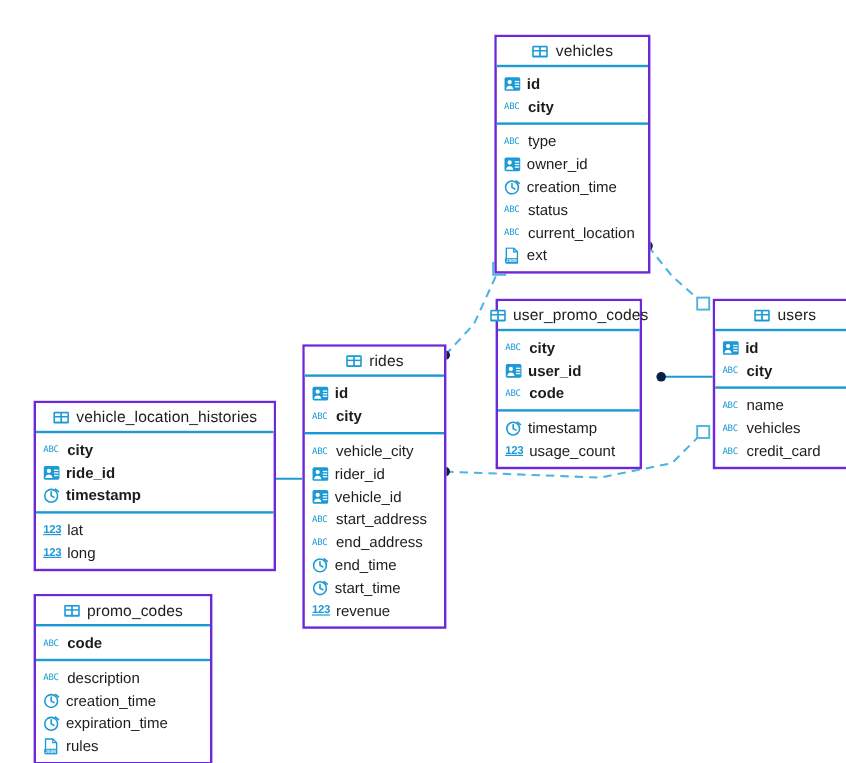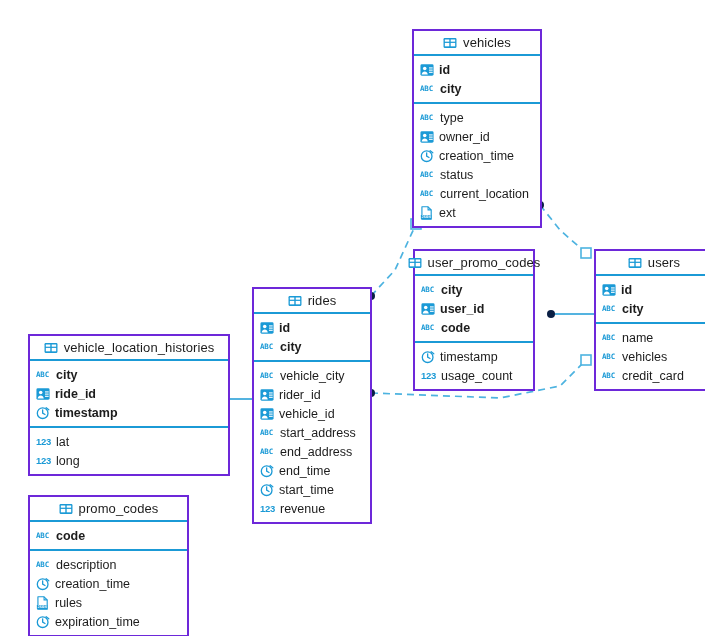--- a/index.html
+++ b/index.html
@@ -51,27 +51,27 @@
   }
   .col-name{font-size:12.5px;color:#1c1c1c;}
   .col-row.pk .col-name{font-weight:bold;}
 
   
   .ic{width:14px;height:14px;flex:0 0 14px;display:block;}
   .ic-abc{
     width:15px;flex:0 0 15px;height:11px;
     display:flex;align-items:center;justify-content:flex-start;
     font-family:"DejaVu Sans Mono","Liberation Mono",monospace;
-    font-size:7.5px;font-weight:bold;color:#1b9ad6;letter-spacing:-0.2px;
+    font-size:7.5px;font-weight:normal;color:#1b9ad6;letter-spacing:-0.2px;
   }
   .ic-123{
     width:15px;flex:0 0 15px;height:12px;
     display:flex;align-items:center;justify-content:flex-start;
     font-family:"Liberation Sans","DejaVu Sans",sans-serif;
-    font-size:9.5px;font-weight:bold;color:#1b9ad6;letter-spacing:-0.3px;
+    font-size:9.5px;font-weight:bold;color:#1b9ad6;letter-spacing:-0.3px;text-decoration:underline;
   }
 </style>
 </head>
 <body>
 
 <div id="canvas">
   <svg id="wires" width="705" height="636" viewBox="0 0 705 636">
       <g>
         <path d="M 540 205 L 560 230 L 586 253" fill="none" stroke="#4db3e0" stroke-width="1.7" stroke-dasharray="7,5"></path>
         <circle cx="540" cy="205" r="4" fill="#0a1f44"></circle>
@@ -382,21 +382,21 @@
         <div class="col-row">
           <span class="ic-123">123</span>
           <span class="col-name">lat</span>
         </div>
         <div class="col-row">
           <span class="ic-123">123</span>
           <span class="col-name">long</span>
         </div>
       </div>
     </div>
-    <div class="table-box" style="left: 28px; top: 495px; width: 161px;">
+    <div class="table-box" style="left: 28px; top: 495px; width: 149px;">
       <div class="tbl-header">
         <svg class="ic" viewBox="0 0 16 16">
           <rect x="0.6" y="2.4" width="14.8" height="11.2" rx="1.2" fill="#1b9ad6"></rect>
           <rect x="2.1" y="4.0" width="5.1" height="2.5" fill="#ffffff"></rect>
           <rect x="8.8" y="4.0" width="5.1" height="2.5" fill="#ffffff"></rect>
           <rect x="2.1" y="7.9" width="5.1" height="3.9" fill="#ffffff"></rect>
           <rect x="8.8" y="7.9" width="5.1" height="3.9" fill="#ffffff"></rect>
         </svg>
         <span class="tbl-title">promo_codes</span>
       </div>
@@ -411,33 +411,33 @@
           <span class="ic-abc">ABC</span>
           <span class="col-name">description</span>
         </div>
         <div class="col-row">
           <svg class="ic" viewBox="0 0 16 16">
             <circle cx="7.6" cy="8.2" r="6.1" fill="none" stroke="#1b9ad6" stroke-width="1.5"></circle>
             <path d="M7.6 4.4 L7.6 8.2 L10.3 9.7" fill="none" stroke="#1b9ad6" stroke-width="1.5" stroke-linecap="round"></path>
             <path d="M11.6 1.9 L14.6 4.3" fill="none" stroke="#1b9ad6" stroke-width="1.5" stroke-linecap="round"></path>
           </svg>
           <span class="col-name">creation_time</span>
+        </div>
+        <div class="col-row">
+          <svg class="ic" viewBox="0 0 16 16">
+            <circle cx="7.6" cy="8.2" r="6.1" fill="none" stroke="#1b9ad6" stroke-width="1.5"></circle>
+            <path d="M7.6 4.4 L7.6 8.2 L10.3 9.7" fill="none" stroke="#1b9ad6" stroke-width="1.5" stroke-linecap="round"></path>
+            <path d="M11.6 1.9 L14.6 4.3" fill="none" stroke="#1b9ad6" stroke-width="1.5" stroke-linecap="round"></path>
+          </svg>
+          <span class="col-name">expiration_time</span>
         </div>
         <div class="col-row">
           <svg class="ic" viewBox="0 0 16 16">
             <path d="M2.2 0.9 h7.0 l3.6 3.5 v10.7 h-10.6 z" fill="#ffffff" stroke="#1b9ad6" stroke-width="1.3" stroke-linejoin="round"></path>
             <path d="M9.2 0.9 v3.5 h3.6" fill="none" stroke="#1b9ad6" stroke-width="1.2"></path>
             <rect x="1.0" y="10.2" width="12.0" height="4.9" rx="0.7" fill="#1b9ad6"></rect>
             <text x="7.0" y="14.1" font-size="4.3" font-family="DejaVu Sans Mono, monospace" font-weight="bold" fill="#ffffff" text-anchor="middle">JSON</text>
           </svg>
           <span class="col-name">rules</span>
         </div>
-        <div class="col-row">
-          <svg class="ic" viewBox="0 0 16 16">
-            <circle cx="7.6" cy="8.2" r="6.1" fill="none" stroke="#1b9ad6" stroke-width="1.5"></circle>
-            <path d="M7.6 4.4 L7.6 8.2 L10.3 9.7" fill="none" stroke="#1b9ad6" stroke-width="1.5" stroke-linecap="round"></path>
-            <path d="M11.6 1.9 L14.6 4.3" fill="none" stroke="#1b9ad6" stroke-width="1.5" stroke-linecap="round"></path>
-          </svg>
-          <span class="col-name">expiration_time</span>
-        </div>
       </div>
     </div>
   </div>
 
 </body></html>

